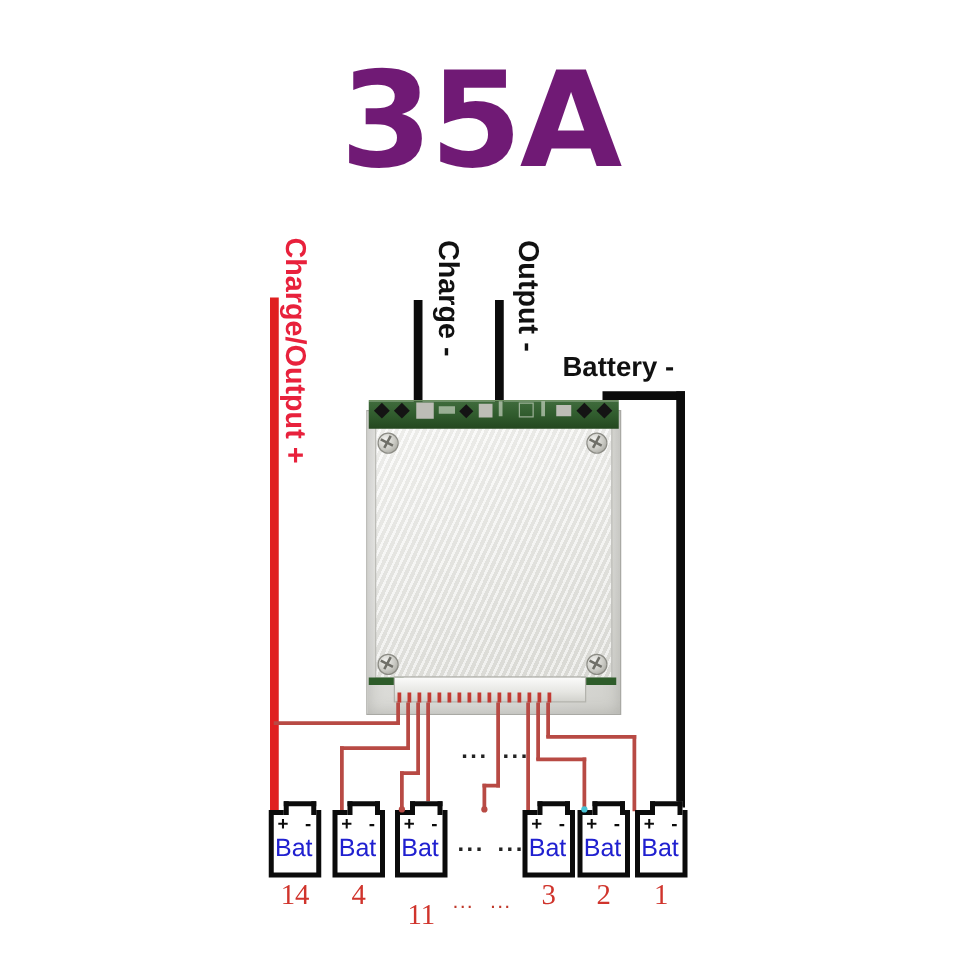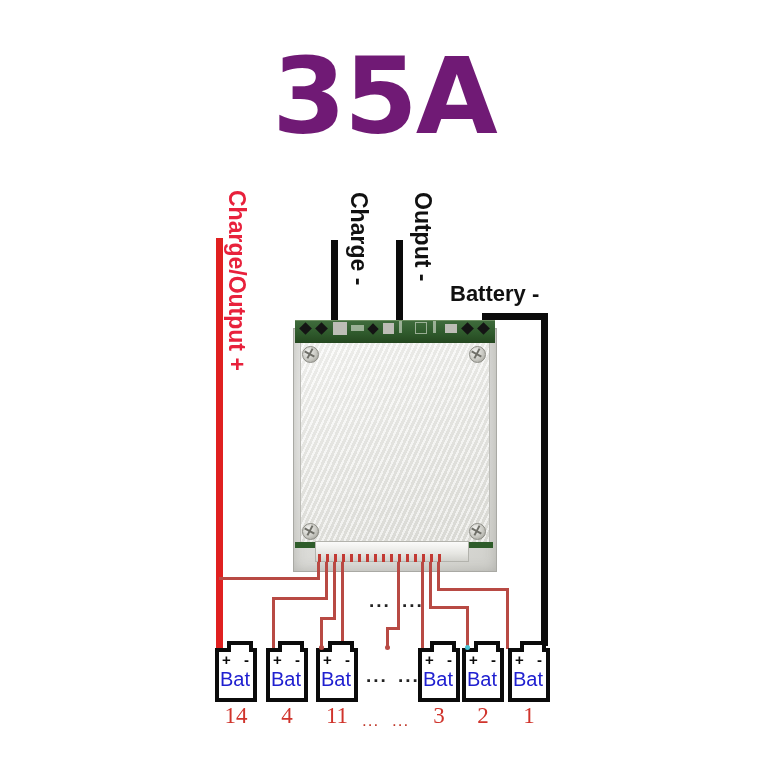--- a/index.html
+++ b/index.html
@@ -222,21 +222,21 @@
     <div class="bat-txt">Bat</div>
   </div>
   <div class="bat-num" style="left:264px;">4</div>
 
   <div class="bat" style="left:316px;top:648px;">
     <div class="bat-cap"></div>
     <div class="bat-sign bat-plus">+</div>
     <div class="bat-sign bat-minus">-</div>
     <div class="bat-txt">Bat</div>
   </div>
-  <div class="bat-num" style="left:314px;">11</div>
+  <div class="bat-num" style="left:314px;margin-top:16px;">11</div>
 
   <div class="dots" style="left:366px;top:665px;">...</div>
   <div class="dots" style="left:398px;top:665px;">...</div>
   <div class="dots-lbl" style="left:362px;top:711px;">...</div>
   <div class="dots-lbl" style="left:392px;top:711px;">...</div>
 
   <div class="bat" style="left:418px;top:648px;">
     <div class="bat-cap"></div>
     <div class="bat-sign bat-plus">+</div>
     <div class="bat-sign bat-minus">-</div>

